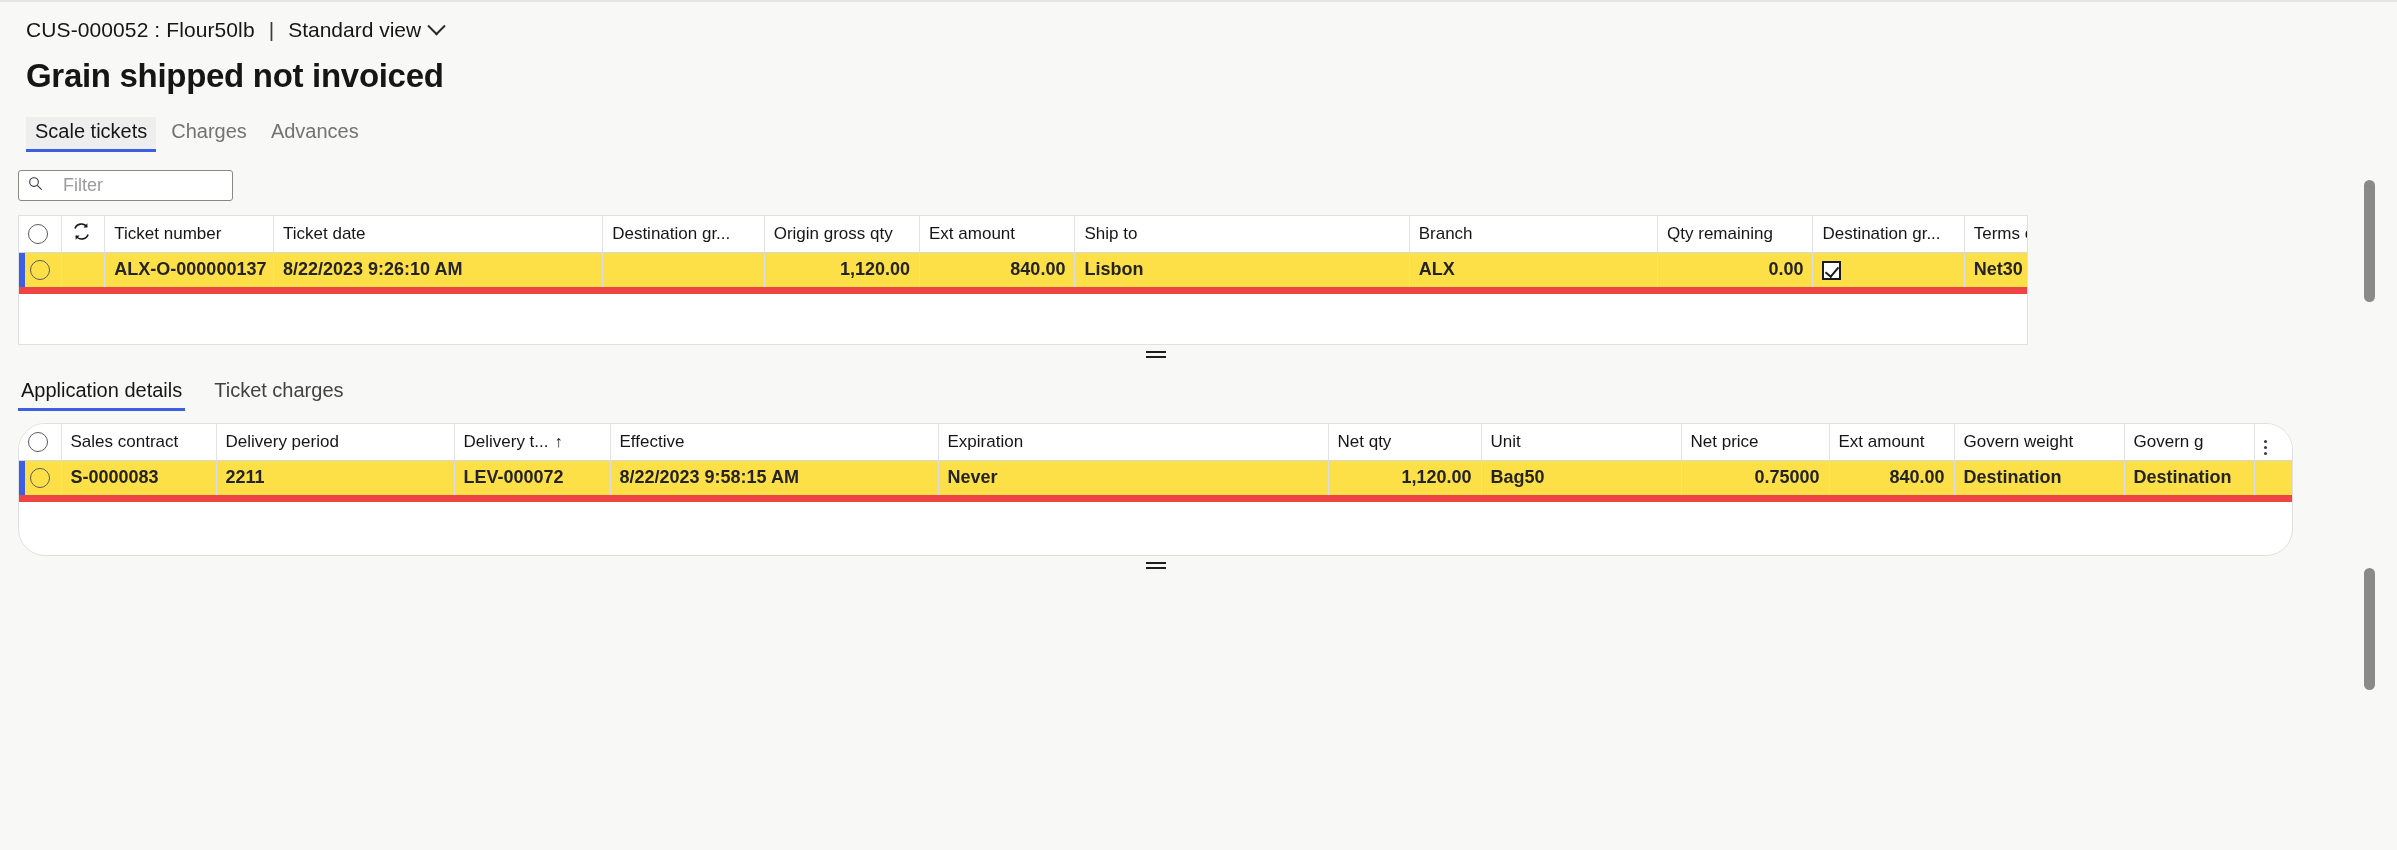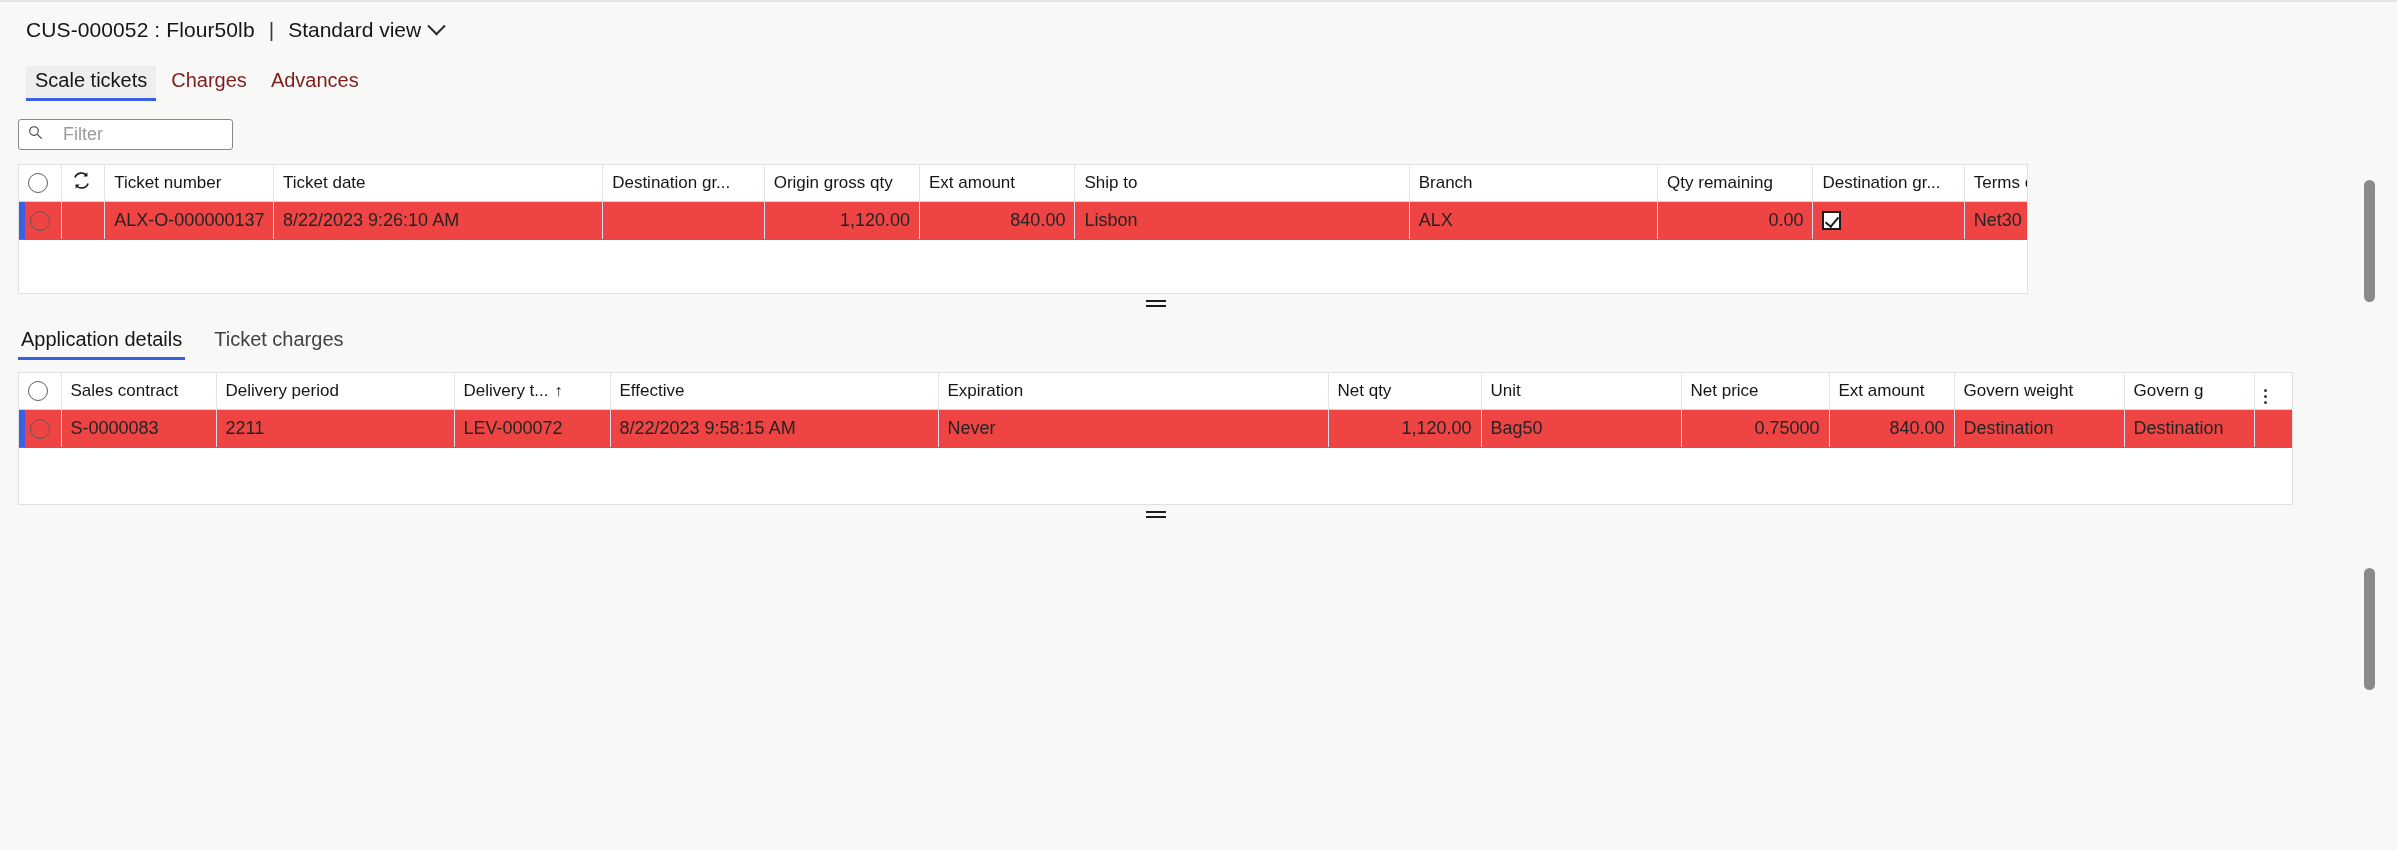--- a/index.html
+++ b/index.html
@@ -64,21 +64,21 @@
     display: flex;
     align-items: flex-end;
     gap: 6px;
     margin-top: 17px;
     padding-left: 26px;
     height: 40px;
   }
   .tab {
     position: relative;
     font-size: 20px;
-    color: #7f1d1d;
+    color: #737373;
     padding: 3px 9px 9px 9px;
     cursor: pointer;
     white-space: nowrap;
   }
   .tab.active {
     color: #161616;
     background: #eeeeee;
   }
   .tab.active::after {
     content: "";
@@ -115,21 +115,21 @@
 
   
   .grid-outer {
     position: relative;
     margin: 14px 0 0 18px;
     background: #ffffff;
     border: 1px solid #e0e0e0;
     overflow: hidden;
   }
   .grid-top    { width: 2010px; height: 130px; margin-top: 14px; }
-  .grid-bottom { width: 2275px; height: 133px; margin-top: 12px; }
+  .grid-bottom { width: 2275px; height: 133px; margin-top: 12px; border-radius: 27px; }
 
   table.grid {
     border-collapse: collapse;
     table-layout: fixed;
     width: 2275px;
   }
   table.grid th {
     height: 36px;
     font-size: 17px;
     font-weight: 400;
@@ -147,22 +147,23 @@
     height: 38px;
     font-size: 18px;
     color: #242424;
     border-right: 1px solid #d7dcef;
     padding: 0 9px;
     white-space: nowrap;
     overflow: hidden;
     vertical-align: middle;
   }
   tr.row-selected td {
-    background: #ef4444;
-    border-bottom: 1px solid #ef4444;
+    background: #fde047;
+    border-bottom: 7px solid #ef4444;
+    font-weight: bold;
   }
   tr.row-selected td.cell-indicator {
     position: relative;
     border-right: 1px solid #d7dcef;
   }
   tr.row-selected td.cell-indicator::before {
     content: "";
     position: absolute;
     left: 0; top: 0; bottom: 0;
     width: 6px;
@@ -305,20 +306,21 @@
   <div class="header">
     <div class="breadcrumb">
       <span class="bc-record">CUS-000052 : Flour50lb</span>
       <span class="bc-sep">|</span>
       <span class="bc-view">
         <span>Standard view</span>
         <span class="chev"></span>
       </span>
     </div>
 
+    <h1 class="page-title">Grain shipped not invoiced</h1>
   </div>
 
   <div class="tabstrip">
     <div class="tab active">
       <span>Scale tickets</span>
     </div>
     <div class="tab">
       <span>Charges</span>
     </div>
     <div class="tab">

